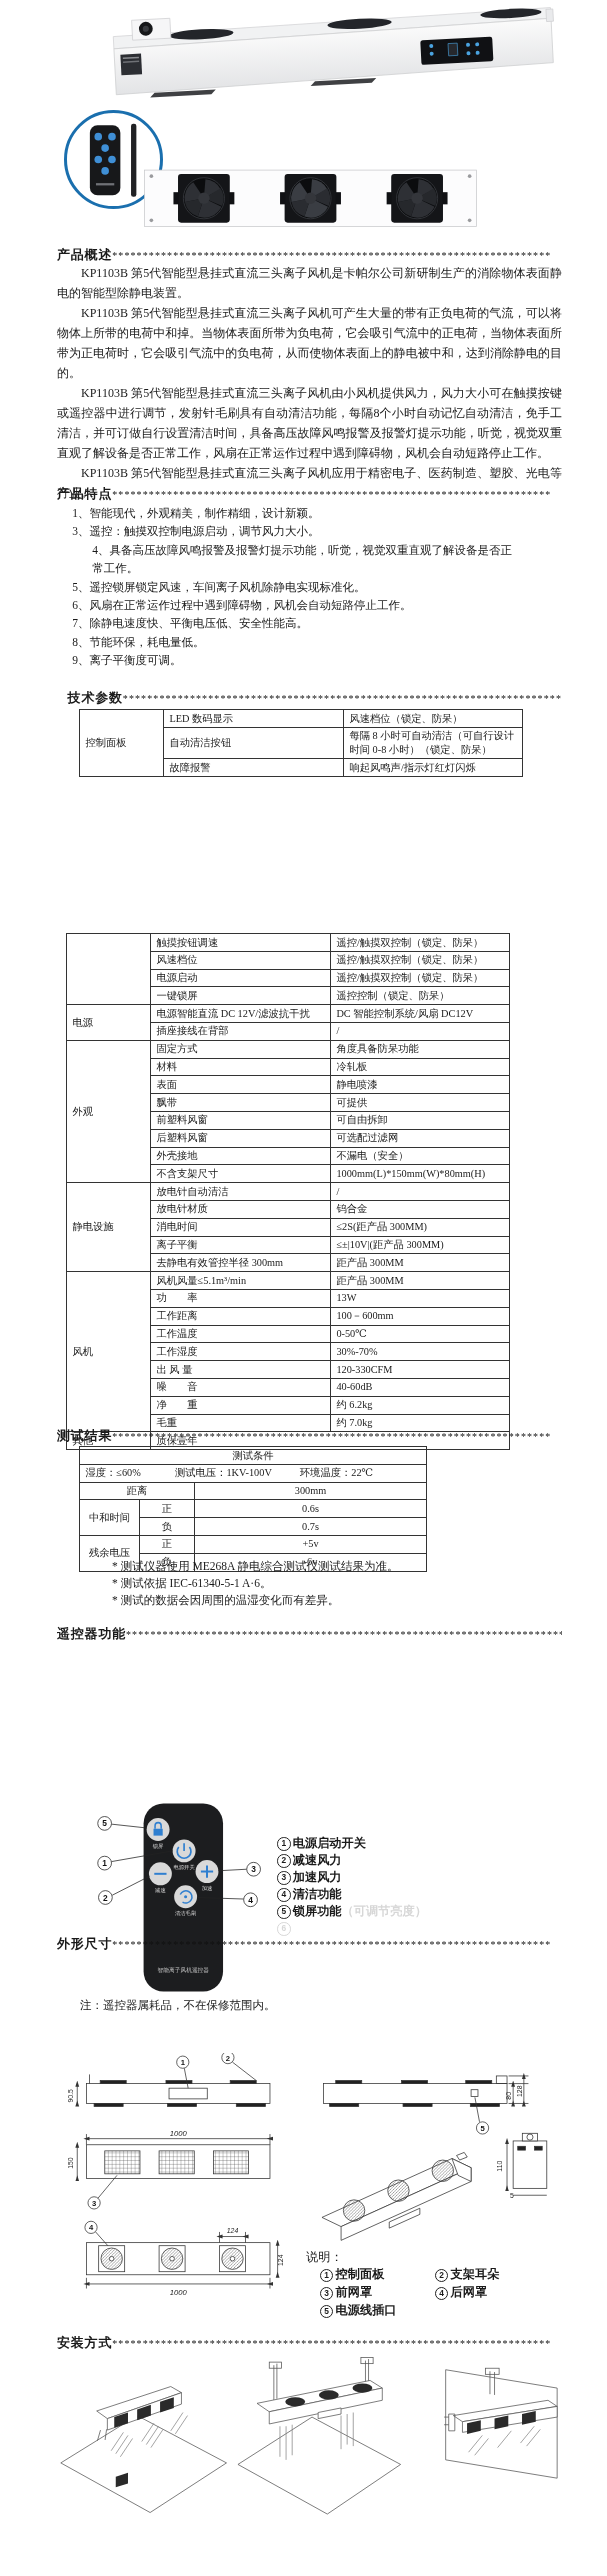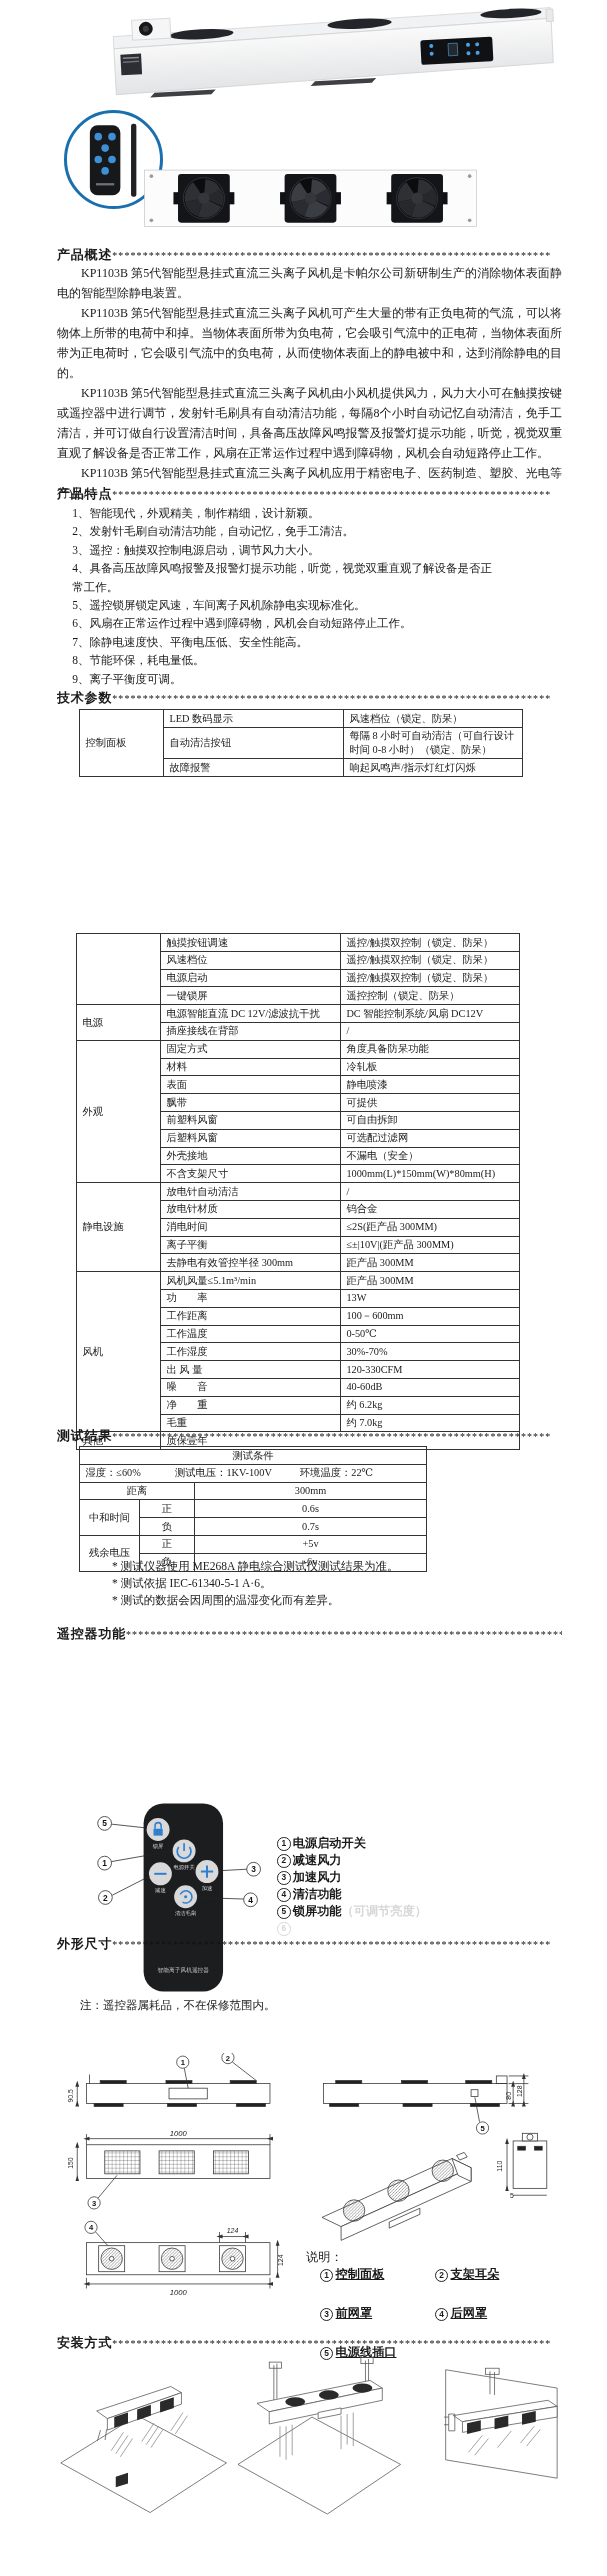--- a/index.html
+++ b/index.html
@@ -143,31 +143,30 @@
     <p class="para">KP1103B 第5代智能型悬挂式直流三头离子风机可产生大量的带有正负电荷的气流，可以将物体上所带的电荷中和掉。当物体表面所带为负电荷，它会吸引气流中的正电荷，当物体表面所带为正电荷时，它会吸引气流中的负电荷，从而使物体表面上的静电被中和，达到消除静电的目的。</p>
     <p class="para">KP1103B 第5代智能型悬挂式直流三头离子风机由小风机提供风力，风力大小可在触摸按键或遥控器中进行调节，发射针毛刷具有自动清洁功能，每隔8个小时自动记忆自动清洁，免手工清洁，并可订做自行设置清洁时间，具备高压故障风鸣报警及报警灯提示功能，听觉，视觉双重直观了解设备是否正常工作，风扇在正常运作过程中遇到障碍物，风机会自动短路停止工作。</p>
     <p class="para">KP1103B 第5代智能型悬挂式直流三头离子风机应用于精密电子、医药制造、塑胶、光电等行业。</p>
   </div>
 
   <div class="sec-h" style="top:485px;">
     <span class="sec-title">产品特点</span><span class="stars">************************************************************************</span>
   </div>
   <div class="abs feat" style="left:57px;top:504px;width:490px;">
     <div>1、智能现代，外观精美，制作精细，设计新颖。</div>
-    <div>2、发射针毛刷自动清洁功能，自动记忆，免手工清洁。</div>
     <div>3、遥控：触摸双控制电源启动，调节风力大小。</div>
-    <div style="width:429px;">4、具备高压故障风鸣报警及报警灯提示功能，听觉，视觉双重直观了解设备是否正常工作。</div>
+    <div style="width:429px;margin-left:20px;">4、具备高压故障风鸣报警及报警灯提示功能，听觉，视觉双重直观了解设备是否正常工作。</div>
     <div>5、遥控锁屏锁定风速，车间离子风机除静电实现标准化。</div>
     <div>6、风扇在正常运作过程中遇到障碍物，风机会自动短路停止工作。</div>
     <div>7、除静电速度快、平衡电压低、安全性能高。</div>
     <div>8、节能环保，耗电量低。</div>
     <div>9、离子平衡度可调。</div>
   </div>
 
-  <div class="sec-h" style="top:689px;">
+  <div class="sec-h" style="top:689px;text-align:right;">
     <span class="sec-title">技术参数</span><span class="stars">************************************************************************</span>
   </div>
 
   <table class="t abs" style="left:79px;top:709px;width:444px;">
     <colgroup>
         <col style="width:84px">
         <col style="width:180px">
         <col>
       </colgroup>
     <tbody>
@@ -180,21 +179,21 @@
       <td>自动清洁按钮</td>
       <td>每隔 8 小时可自动清洁（可自行设计时间 0-8 小时）（锁定、防呆）</td>
     </tr>
     <tr>
       <td>故障报警</td>
       <td>响起风鸣声/指示灯红灯闪烁</td>
     </tr>
   </tbody>
     </table>
 
-  <table class="t abs" style="left:76px;top:933px;width:444px;">
+  <table class="t abs" style="left:66px;top:933px;width:444px;">
     <colgroup>
         <col style="width:84px">
         <col style="width:180px">
         <col>
       </colgroup>
     <tbody>
         <tr>
           <td class="lab" rowspan="4"></td>
         <td>触摸按钮调速</td>
         <td>遥控/触摸双控制（锁定、防呆）</td>
@@ -572,21 +571,21 @@
         <text x="227" y="10">2</text>
         <text x="560" y="102">5</text>
         <text x="52" y="200">3</text>
         <text x="48" y="232">4</text>
       </g>
     </svg>
   </div>
 
   <div class="abs" style="left:306px;top:2248px;width:230px;">
     <div style="font-size:12.2px;font-weight:normal;line-height:18.4px;">说明：</div>
-    <div style="display:grid;grid-template-columns:115px 115px;row-gap:22px;padding-left:13.8px;text-decoration:underline;">
+    <div style="display:grid;grid-template-columns:115px 115px;row-gap:1px;padding-left:13.8px;">
       <div class="legend-line"><span class="circ">1</span><span>控制面板</span></div>
       <div class="legend-line"><span class="circ">2</span><span>支架耳朵</span></div>
       <div class="legend-line"><span class="circ">3</span><span>前网罩</span></div>
       <div class="legend-line"><span class="circ">4</span><span>后网罩</span></div>
       <div class="legend-line"><span class="circ">5</span><span>电源线插口</span></div>
     </div>
   </div>
 
   <div class="sec-h" style="top:2334px;">
     <span class="sec-title">安装方式</span><span class="stars">************************************************************************</span>

